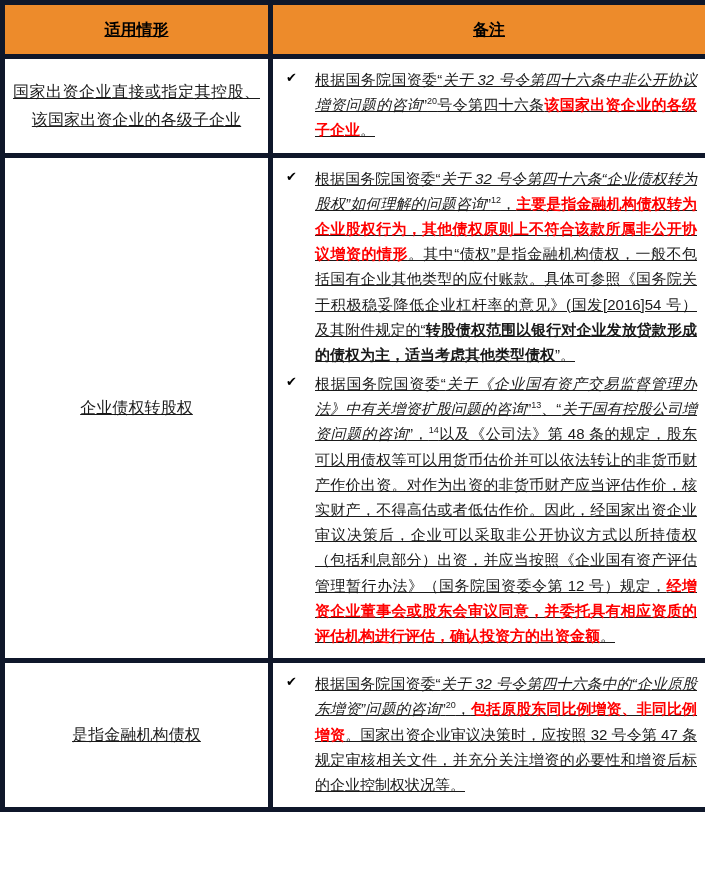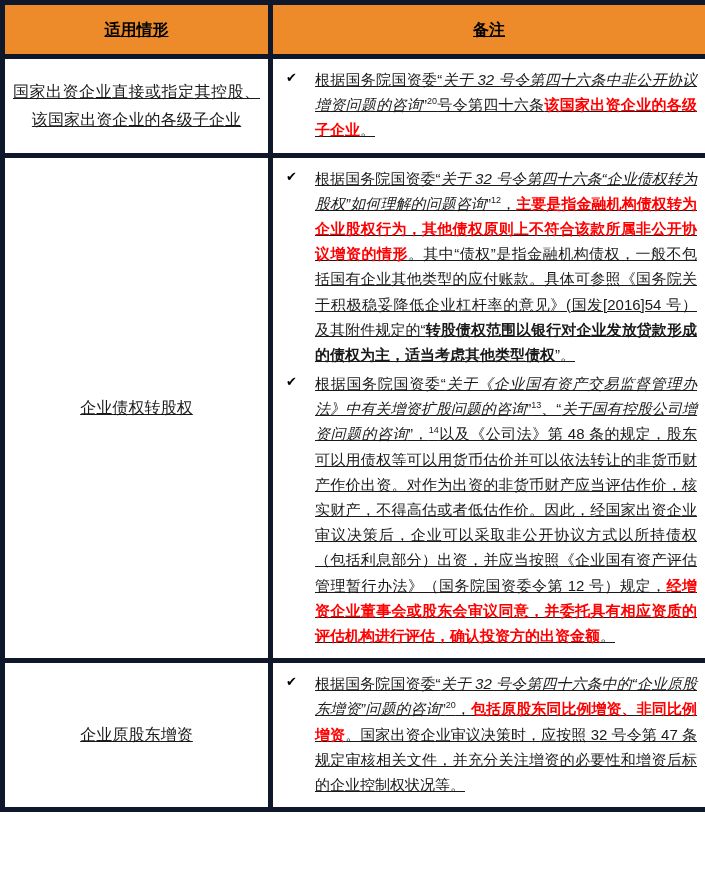--- a/index.html
+++ b/index.html
@@ -114,21 +114,21 @@
       <tr>
         <td class="col-case">企业债权转股权</td>
         <td class="col-note">
           <ul class="ck">
             <li><span class="tick">✔</span><span>根据国务院国资委“</span><span class="it">关于 32 号令第四十六条“企业债权转为股权”如何理解的问题咨询</span><span>”</span><sup>12</sup><span>，</span><span class="rd">主要是指金融机构债权转为企业股权行为，其他债权原则上不符合该款所属非公开协议增资的情形</span><span>。其中“债权”是指金融机构债权，一般不包括国有企业其他类型的应付账款。具体可参照《国务院关于积极稳妥降低企业杠杆率的意见》(国发[2016]54 号）及其附件规定的“</span><span class="bd">转股债权范围以银行对企业发放贷款形成的债权为主，适当考虑其他类型债权</span><span>”。</span></li>
             <li><span class="tick">✔</span><span>根据国务院国资委“</span><span class="it">关于《企业国有资产交易监督管理办法》中有关增资扩股问题的咨询</span><span>”</span><sup>13</sup><span>、“</span><span class="it">关于国有控股公司增资问题的咨询</span><span>”，</span><sup>14</sup><span>以及《公司法》第 48 条的规定，股东可以用债权等可以用货币估价并可以依法转让的非货币财产作价出资。对作为出资的非货币财产应当评估作价，核实财产，不得高估或者低估作价。因此，经国家出资企业审议决策后，企业可以采取非公开协议方式以所持债权（包括利息部分）出资，并应当按照《企业国有资产评估管理暂行办法》（国务院国资委令第 12 号）规定，</span><span class="rd">经增资企业董事会或股东会审议同意，并委托具有相应资质的评估机构进行评估，确认投资方的出资金额</span><span>。</span></li>
           </ul>
         </td>
       </tr>
       <tr>
-        <td class="col-case">企业原股东增资</td>
+        <td class="col-case">是指金融机构债权</td>
         <td class="col-note">
           <ul class="ck">
             <li><span class="tick">✔</span><span>根据国务院国资委“</span><span class="it">关于 32 号令第四十六条中的“企业原股东增资”问题的咨询</span><span>”</span><sup>20</sup><span>，</span><span class="rd">包括原股东同比例增资、非同比例增资</span><span>。国家出资企业审议决策时，应按照 32 号令第 47 条规定审核相关文件，并充分关注增资的必要性和增资后标的企业控制权状况等。</span></li>
           </ul>
         </td>
       </tr>
     </tbody>
 </table>
 
 </body></html>

